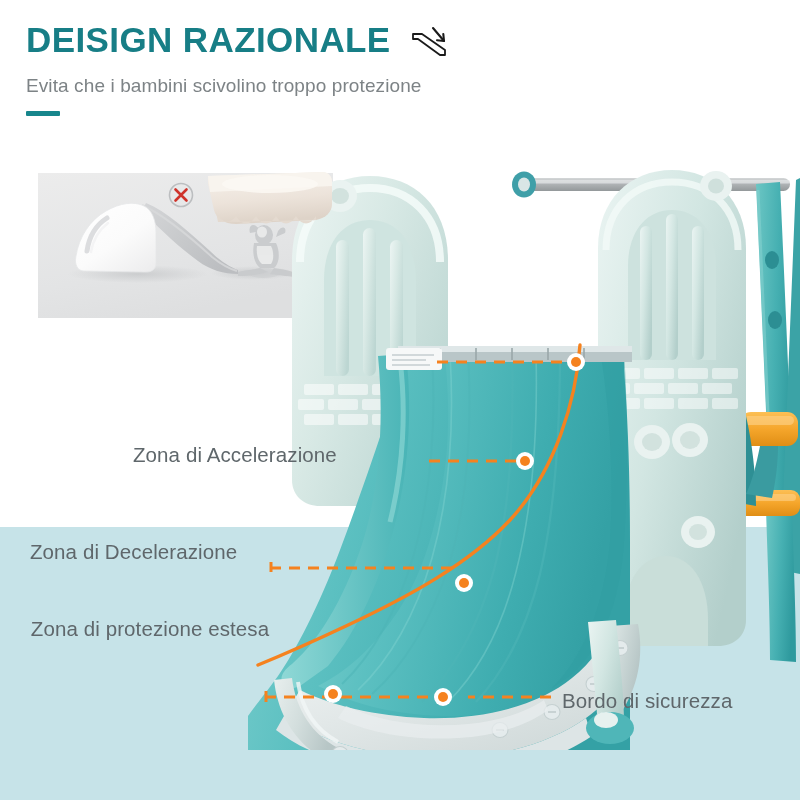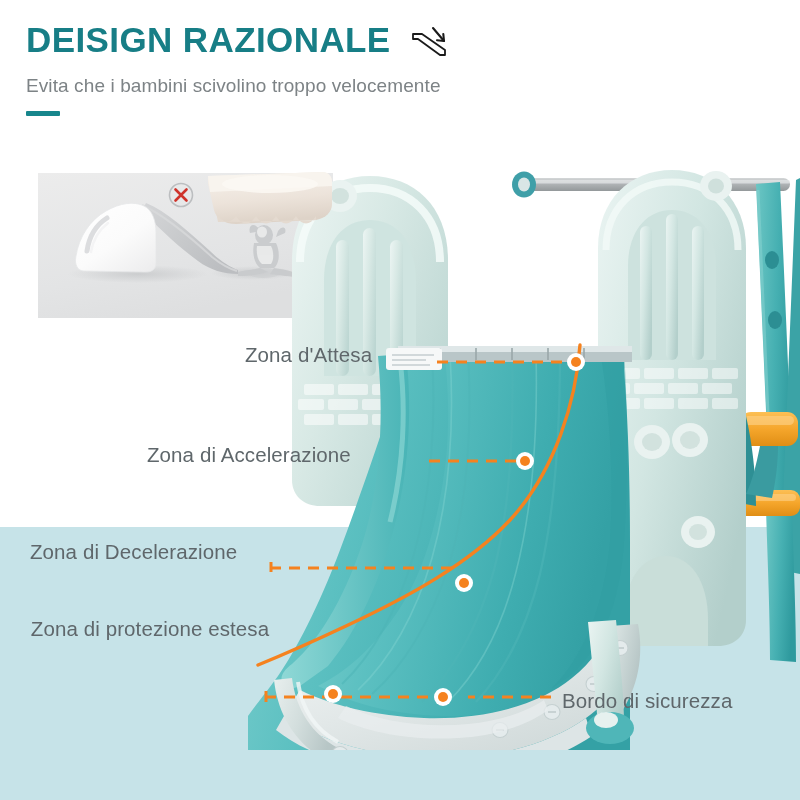--- a/index.html
+++ b/index.html
@@ -45,21 +45,21 @@
   
   .product { position:absolute; left:200px; top:150px; width:600px; height:600px; }
 
   
   .lbl {
     position:absolute; font-size:20.5px; color:#5f676b; font-weight:400;
     letter-spacing:0.1px; white-space:nowrap; line-height:1.22;
   }
   .lbl.two { white-space:normal; text-align:center; }
   #lbl-attesa     { left:245px; top:342px; }
-  #lbl-accel      { left:147px; top:442px; }
+  #lbl-accel      { left:133px; top:442px; }
   #lbl-decel      { left:30px;  top:539px; }
   #lbl-protez     { left:6px;   top:616px; width:250px;margin-left:19px; }
   #lbl-bordo      { left:562px; top:688px; }
 
   
   .leads { position:absolute; inset:0; }
 </style>
 </head>
 <body>
 
@@ -70,21 +70,21 @@
 
   <div class="hdr">
     <div class="hdr-row">
       <div class="title">DEISIGN RAZIONALE</div>
       <svg class="slide-icon" viewBox="0 0 44 40">
         <path d="M4 12 L4 17 L9 17 L31 33 L36 33 L36 28 L13 12 Z" fill="#ffffff" stroke="#1a1a1a" stroke-width="1.8" stroke-linejoin="round"></path>
         <path d="M24 6 L35 19" stroke="#1a1a1a" stroke-width="2.1" stroke-linecap="round"></path>
         <path d="M35 19 L28 18.2 M35 19 L34.3 12" stroke="#1a1a1a" stroke-width="2.1" stroke-linecap="round" stroke-linejoin="round" fill="none"></path>
       </svg>
     </div>
-    <div class="subtitle">Evita che i bambini scivolino troppo velocemente</div>
+    <div class="subtitle">Evita che i bambini scivolino troppo protezione</div>
     <div class="accent-bar"></div>
   </div>
 
   <div class="inset">
     <svg class="inset-photo" viewBox="0 0 295 145" preserveAspectRatio="none">
       <defs>
         <linearGradient id="insBg" x1="0" y1="0" x2="0.4" y2="1">
           <stop offset="0%" stop-color="#ececec"></stop>
           <stop offset="70%" stop-color="#e3e4e5"></stop>
           <stop offset="100%" stop-color="#dedfe0"></stop>
@@ -458,19 +458,18 @@
       <circle cx="525" cy="461" r="5" fill="#f5821f"></circle>
       <circle cx="464" cy="583" r="9" fill="#ffffff"></circle>
       <circle cx="464" cy="583" r="5" fill="#f5821f"></circle>
       <circle cx="333" cy="694" r="9" fill="#ffffff"></circle>
       <circle cx="333" cy="694" r="5" fill="#f5821f"></circle>
       <circle cx="443" cy="697" r="9" fill="#ffffff"></circle>
       <circle cx="443" cy="697" r="5" fill="#f5821f"></circle>
     </g>
   </svg>
 
-  <div class="lbl" id="lbl-attesa">Zona d'Attesa</div>
   <div class="lbl" id="lbl-accel">Zona di Accelerazione</div>
   <div class="lbl" id="lbl-decel">Zona di Decelerazione</div>
   <div class="lbl two" id="lbl-protez">Zona di protezione estesa</div>
   <div class="lbl" id="lbl-bordo">Bordo di sicurezza</div>
 
 </div>
 
 </body></html>

